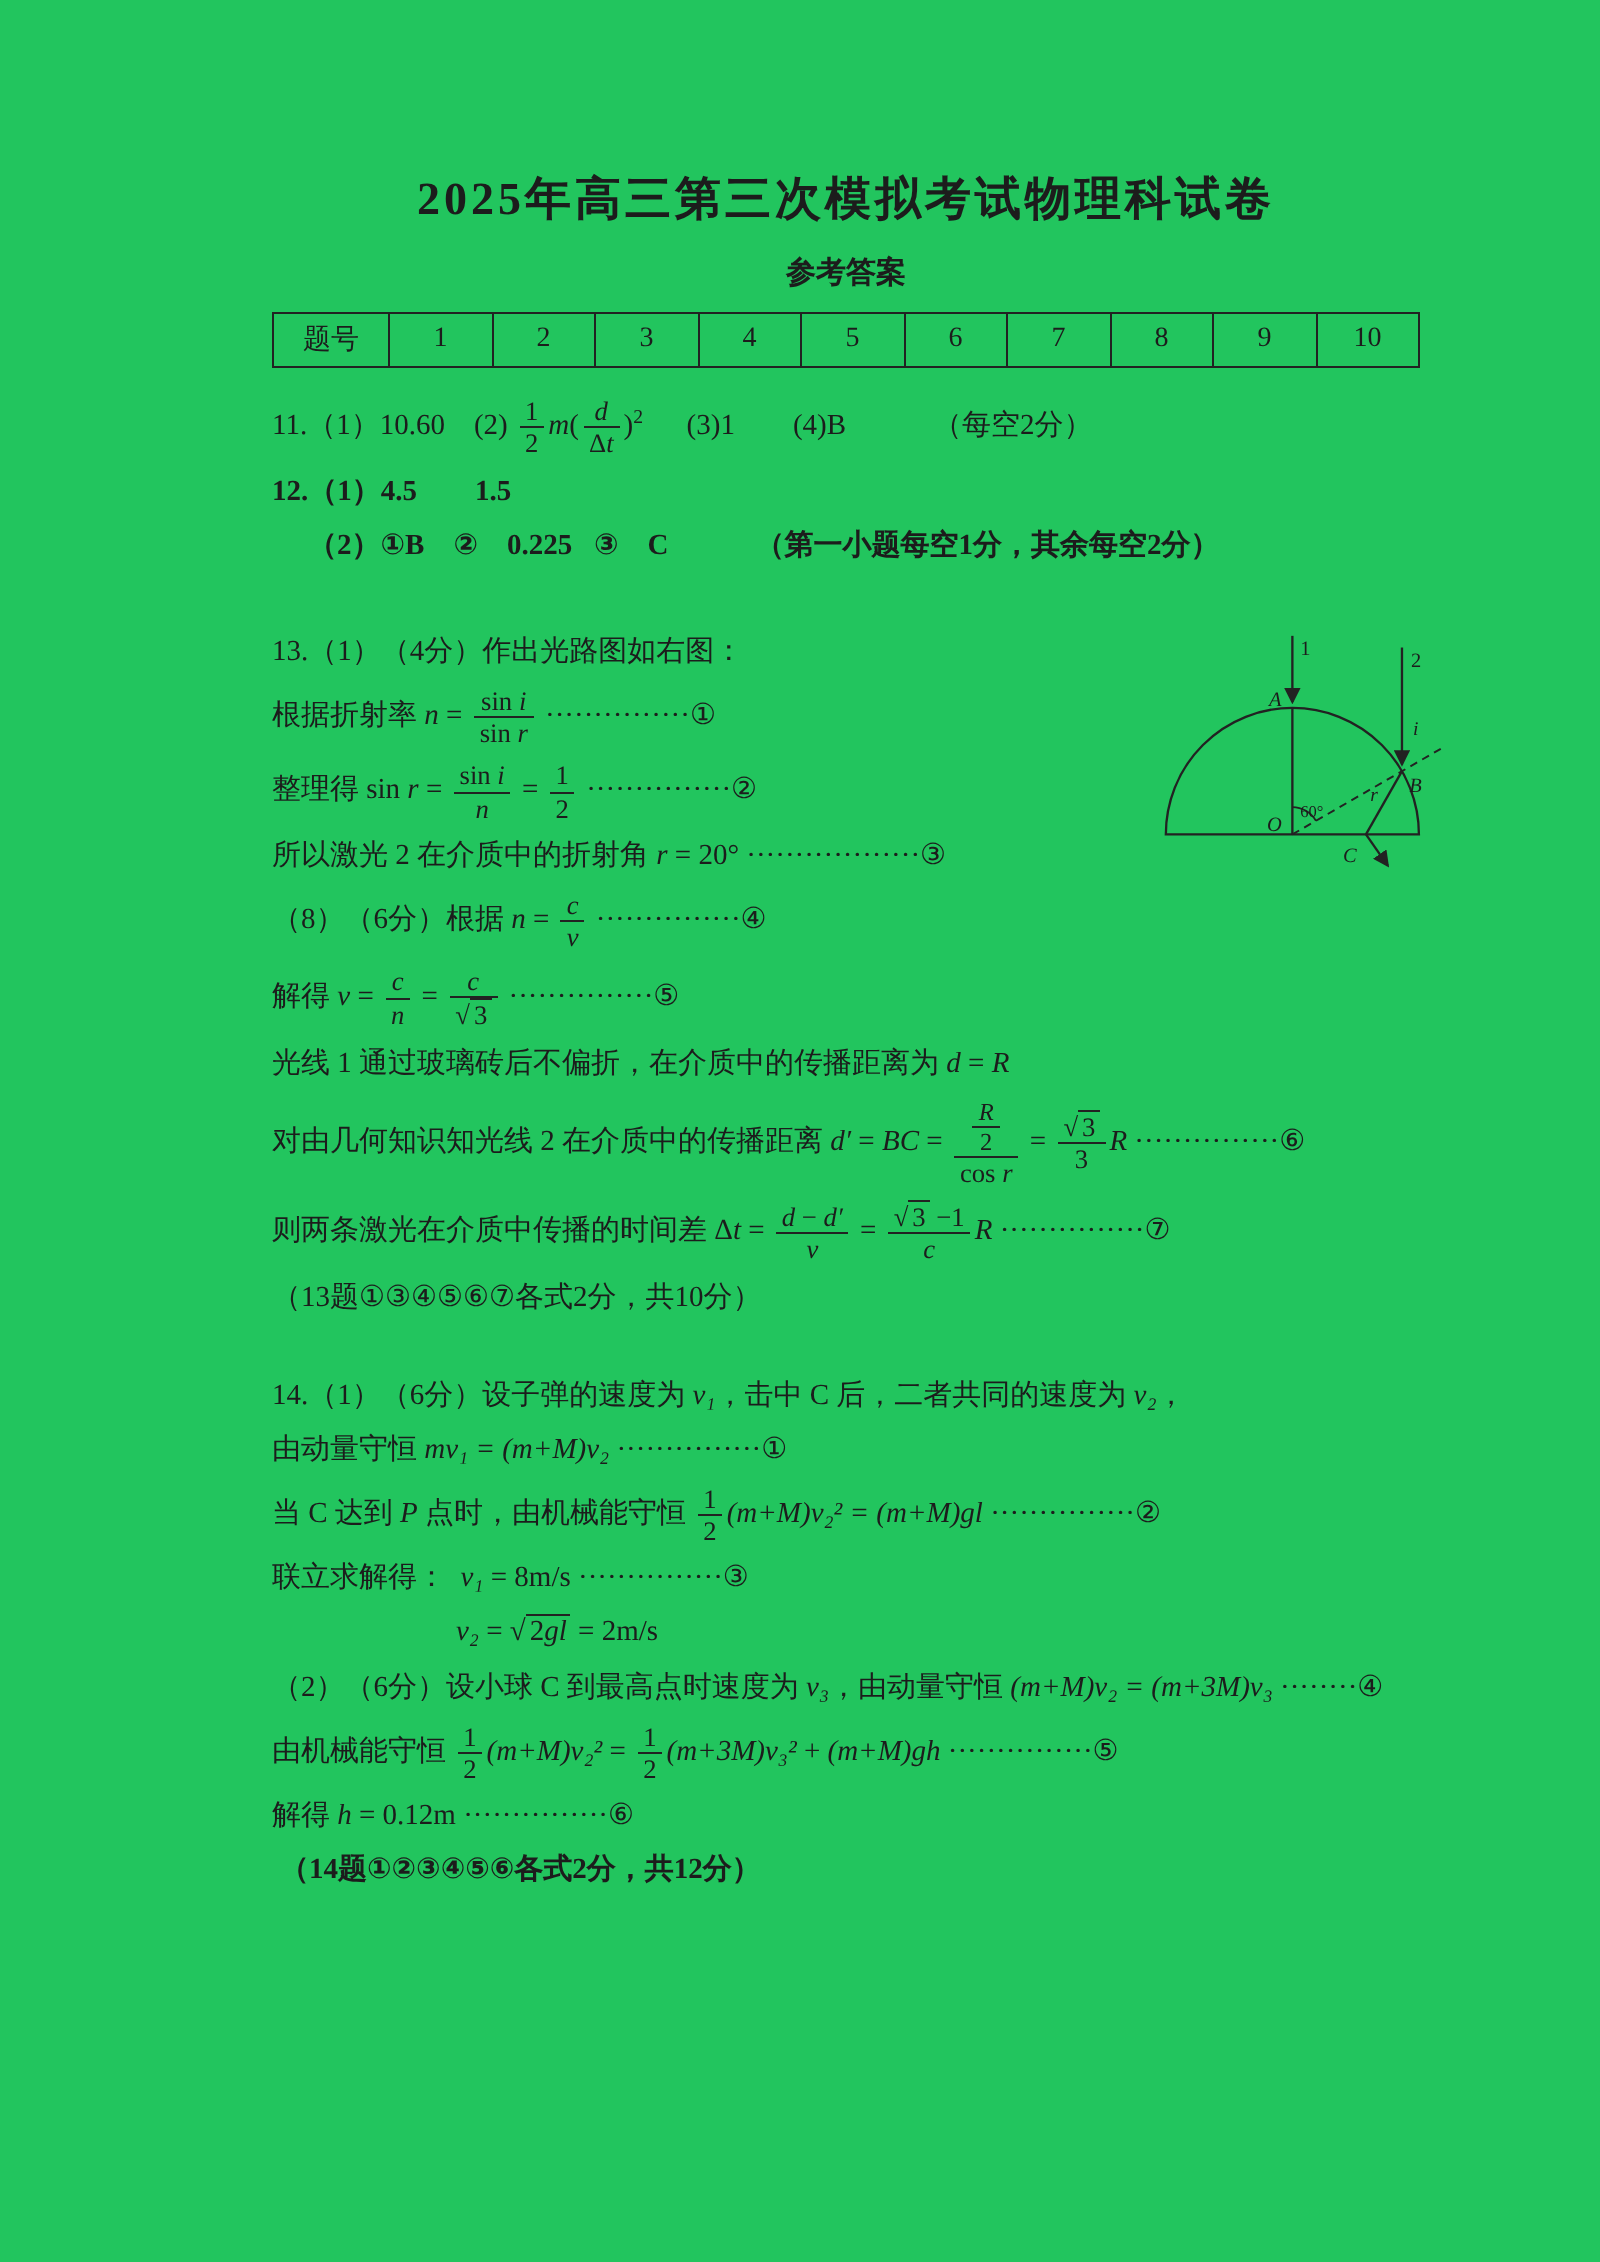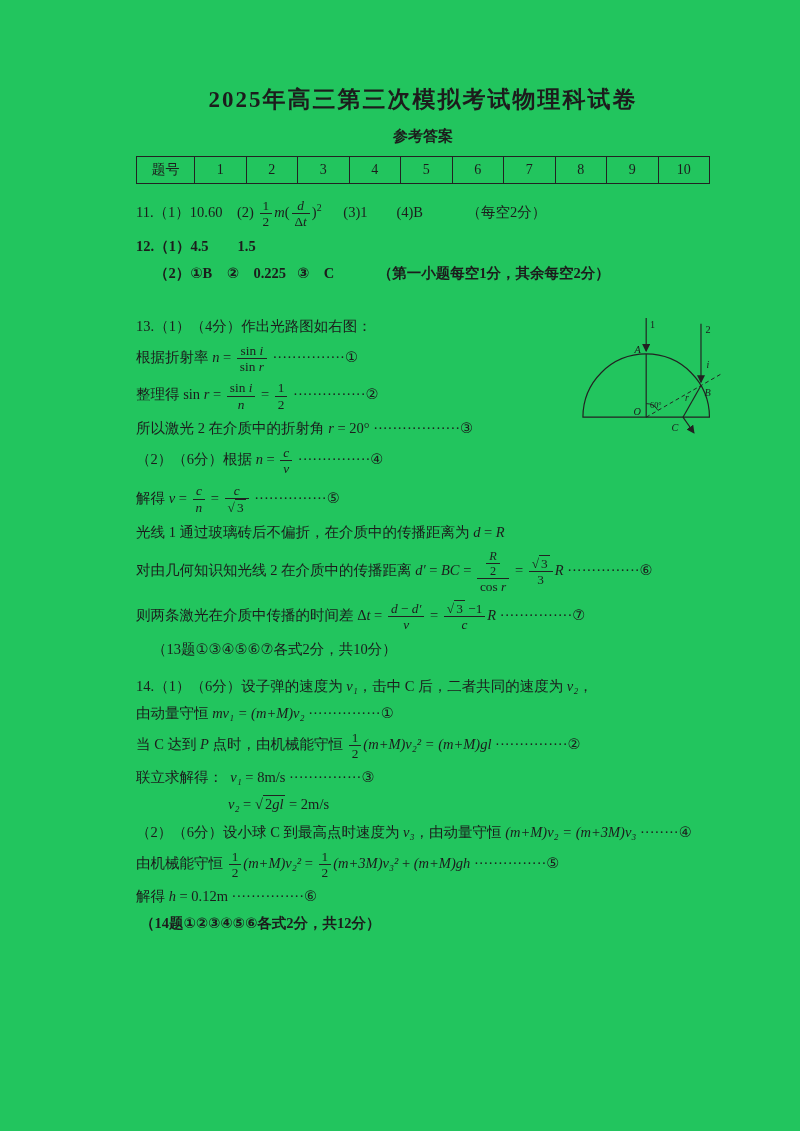--- a/index.html
+++ b/index.html
@@ -21,21 +21,21 @@
   }
   table.ans td{
     border:1.5px solid #222;text-align:center;height:26px;padding:0 2px;
     font-size:14px;
   }
   table.ans col.c0{width:58px;}
   .block{margin-top:14px;}
   .q11{}
   .q12{margin-top:4px;font-weight:bold;}
   .q13{margin-top:32px;position:relative;}
-  .q14{margin-top:16px;}
+  .q14{margin-top:28px;}
   .line{margin:6px 0;line-height:1.45;}
   .tx,.mi{white-space:pre-wrap;}
   .mi{font-style:italic;}
   .frac{
     display:inline-block;vertical-align:middle;text-align:center;
     margin:0 2px;font-size:0.92em;line-height:1.15;
   }
   .frac>.num,.frac>.den{display:block;padding:0 3px;}
   .frac>.den{border-top:1px solid #222;}
   .sqrt{display:inline-block;white-space:nowrap;}
@@ -92,26 +92,26 @@
         <div class="line"><span class="tx">12.（1）4.5        1.5</span></div>
         <div class="line" style="margin-left: 18px;"><span class="tx">（2）①B    ②    0.225   ③    C            （第一小题每空1分，其余每空2分）</span></div>
       </div>
 
     <div class="block q13">
       <div>
           <div class="line"><span class="tx">13.（1）（4分）作出光路图如右图：</span></div>
           <div class="line"><span class="tx">根据折射率 </span><span class="mi">n</span><span class="tx"> = </span><span class="frac"><span class="num"><span class="tx">sin </span><span class="mi">i</span></span><span class="den"><span class="tx">sin </span><span class="mi">r</span></span></span><span class="tx"> ···············①</span></div>
           <div class="line"><span class="tx">整理得 sin </span><span class="mi">r</span><span class="tx"> = </span><span class="frac"><span class="num"><span class="tx">sin </span><span class="mi">i</span></span><span class="den"><span class="mi">n</span></span></span><span class="tx"> = </span><span class="frac"><span class="num"><span class="tx">1</span></span><span class="den"><span class="tx">2</span></span></span><span class="tx"> ···············②</span></div>
           <div class="line"><span class="tx">所以激光 2 在介质中的折射角 </span><span class="mi">r</span><span class="tx"> = 20° ··················③</span></div>
-          <div class="line"><span class="tx">（2）（6分）根据 </span><span class="mi">n</span><span class="tx"> = </span><span class="frac"><span class="num"><span class="mi">c</span></span><span class="den"><span class="mi">v</span></span></span><span class="tx"> ···············④</span></div>
+          <div class="line"><span class="tx">（8）（6分）根据 </span><span class="mi">n</span><span class="tx"> = </span><span class="frac"><span class="num"><span class="mi">c</span></span><span class="den"><span class="mi">v</span></span></span><span class="tx"> ···············④</span></div>
           <div class="line"><span class="tx">解得 </span><span class="mi">v</span><span class="tx"> = </span><span class="frac"><span class="num"><span class="mi">c</span></span><span class="den"><span class="mi">n</span></span></span><span class="tx"> = </span><span class="frac"><span class="num"><span class="mi">c</span></span><span class="den"><span class="sqrt"><span>√</span><span class="sqb"><span class="tx">3</span></span></span></span></span><span class="tx"> ···············⑤</span></div>
           <div class="line"><span class="tx">光线 1 通过玻璃砖后不偏折，在介质中的传播距离为 </span><span class="mi">d</span><span class="tx"> = </span><span class="mi">R</span></div>
           <div class="line"><span class="tx">对由几何知识知光线 2 在介质中的传播距离 </span><span class="mi">d′</span><span class="tx"> = </span><span class="mi">BC</span><span class="tx"> = </span><span class="frac"><span class="num"><span class="frac"><span class="num"><span class="mi">R</span></span><span class="den"><span class="tx">2</span></span></span></span><span class="den"><span class="tx">cos </span><span class="mi">r</span></span></span><span class="tx"> = </span><span class="frac"><span class="num"><span class="sqrt"><span>√</span><span class="sqb"><span class="tx">3</span></span></span></span><span class="den"><span class="tx">3</span></span></span><span class="mi">R</span><span class="tx"> ···············⑥</span></div>
           <div class="line"><span class="tx">则两条激光在介质中传播的时间差 Δ</span><span class="mi">t</span><span class="tx"> = </span><span class="frac"><span class="num"><span class="mi">d</span><span class="tx"> − </span><span class="mi">d′</span></span><span class="den"><span class="mi">v</span></span></span><span class="tx"> = </span><span class="frac"><span class="num"><span class="sqrt"><span>√</span><span class="sqb"><span class="tx">3</span></span></span><span class="tx"> −1</span></span><span class="den"><span class="mi">c</span></span></span><span class="mi">R</span><span class="tx"> ···············⑦</span></div>
-          <div class="line" style="margin-left: 16px;"><span class="tx">（13题①③④⑤⑥⑦各式2分，共10分）</span></div>
+          <div class="line" style="margin-left: 0;"><span class="tx">（13题①③④⑤⑥⑦各式2分，共10分）</span></div>
         </div>
 
       <svg class="diagram" width="146" height="152" viewBox="0 0 150 156" xmlns="http://www.w3.org/2000/svg">
         <defs>
           <marker id="arr" markerWidth="7" markerHeight="7" refX="6" refY="3.5" orient="auto">
             <path d="M0,0 L7,3.5 L0,7 Z" fill="#222"></path>
           </marker>
         </defs>
 
         <path d="M 3 108 A 65 65 0 0 1 133 108 Z" fill="none" stroke="#222" stroke-width="1.2"></path>

